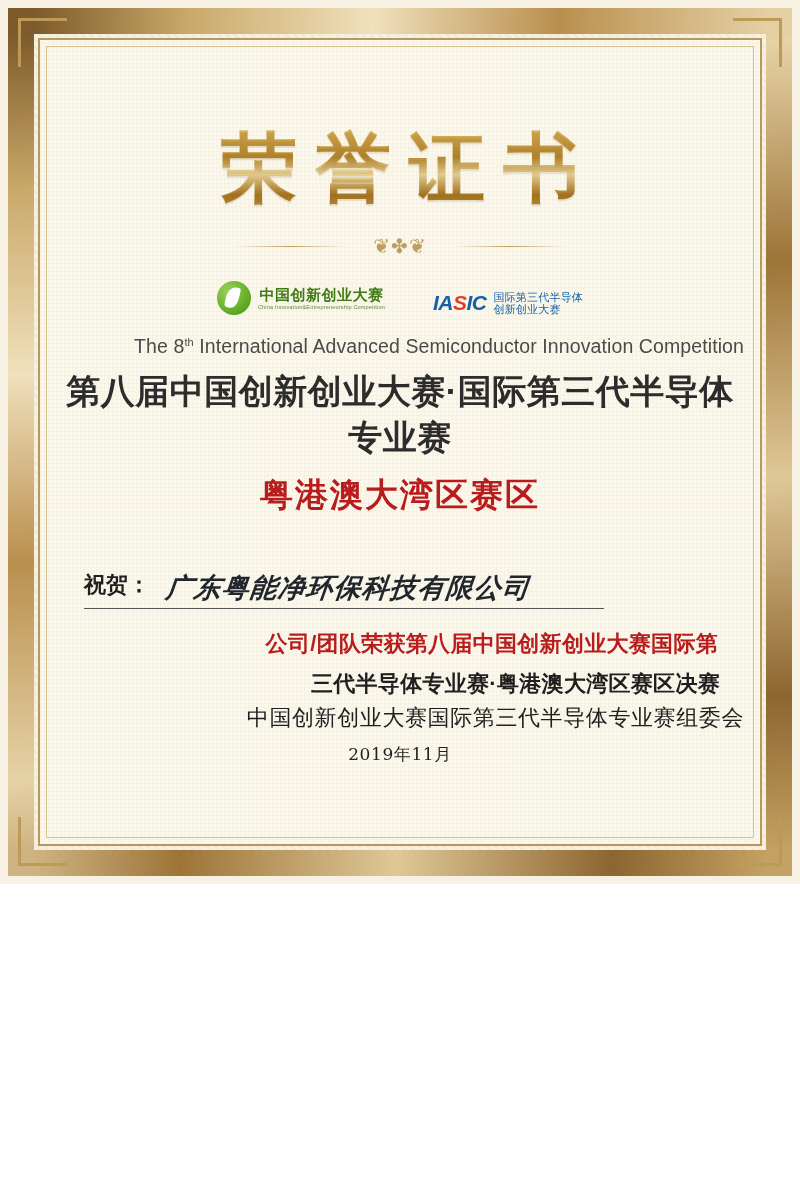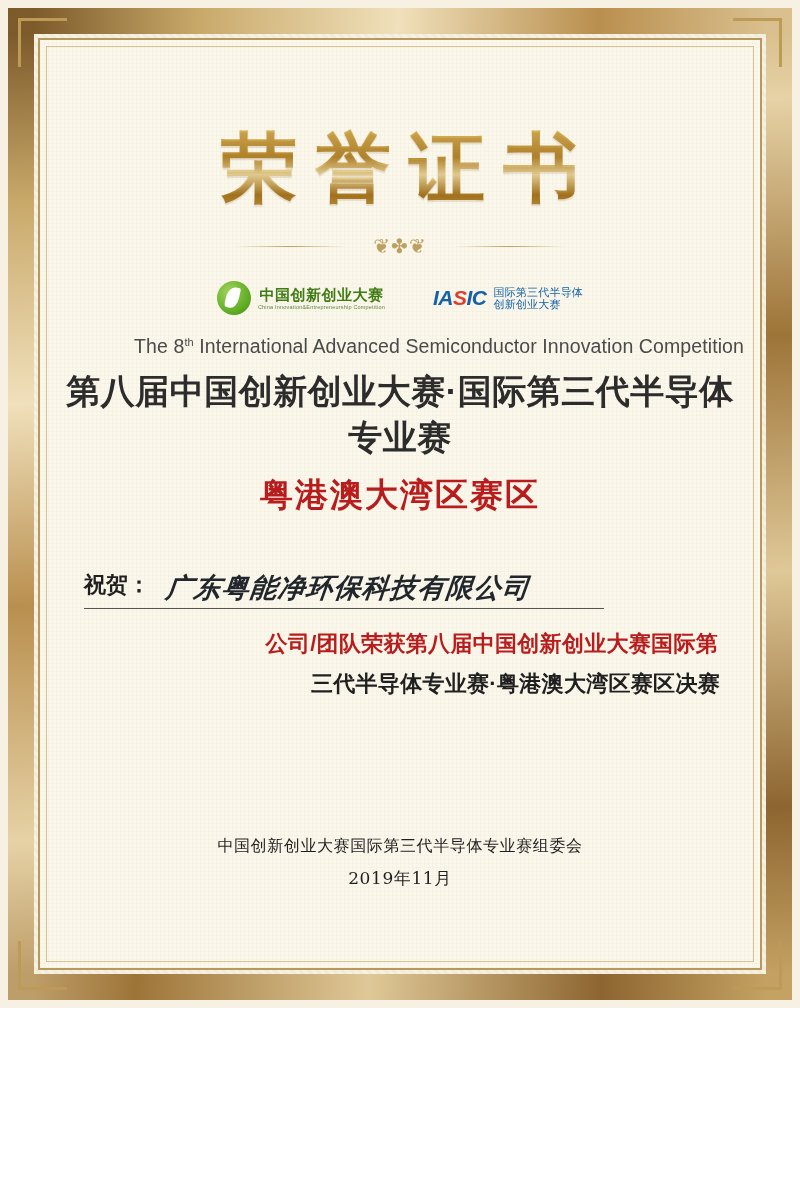--- a/index.html
+++ b/index.html
@@ -11,21 +11,21 @@
     height: 1200px;
     background: #ffffff;
     font-family: "Liberation Sans", sans-serif;
     overflow: hidden;
   }
 
   
   .certificate {
     position: relative;
     width: 800px;
-    height: 1008px;
+    height: 884px;
     box-sizing: border-box;
     background: #f6f1e2;
   }
 
   .border-outer {
     position: absolute;
     left: 8px;
     top: 8px;
     right: 8px;
     bottom: 8px;
@@ -144,21 +144,21 @@
     color: #bda05f;
     letter-spacing: 1px;
     line-height: 26px;
   }
 
   
   .logos {
     margin-top: 22px;
     display: flex;
     justify-content: center;
-    align-items: center;
+    align-items: flex-end;
     gap: 48px;
   }
   .logo {
     display: flex;
     align-items: center;
     gap: 7px;
   }
   .logo-mark-green {
     width: 34px;
     height: 34px;
@@ -300,24 +300,25 @@
 
   
   .footer {
     position: absolute;
     left: 0;
     right: 0;
     bottom: 62px;
     text-align: center;
   }
   .footer .org {
-    font-size: 16px;
+    font-size: 22px;
     color: #1f1f1f;
     font-family: "DejaVu Serif", "Liberation Serif", serif;
     letter-spacing: 0.6px;
+    text-align: right;
   }
   .footer .date {
     margin-top: 10px;
     font-size: 17px;
     color: #1f1f1f;
     font-family: "DejaVu Serif", "Liberation Serif", serif;
     letter-spacing: 0.6px;
   }
 </style>
 </head>

